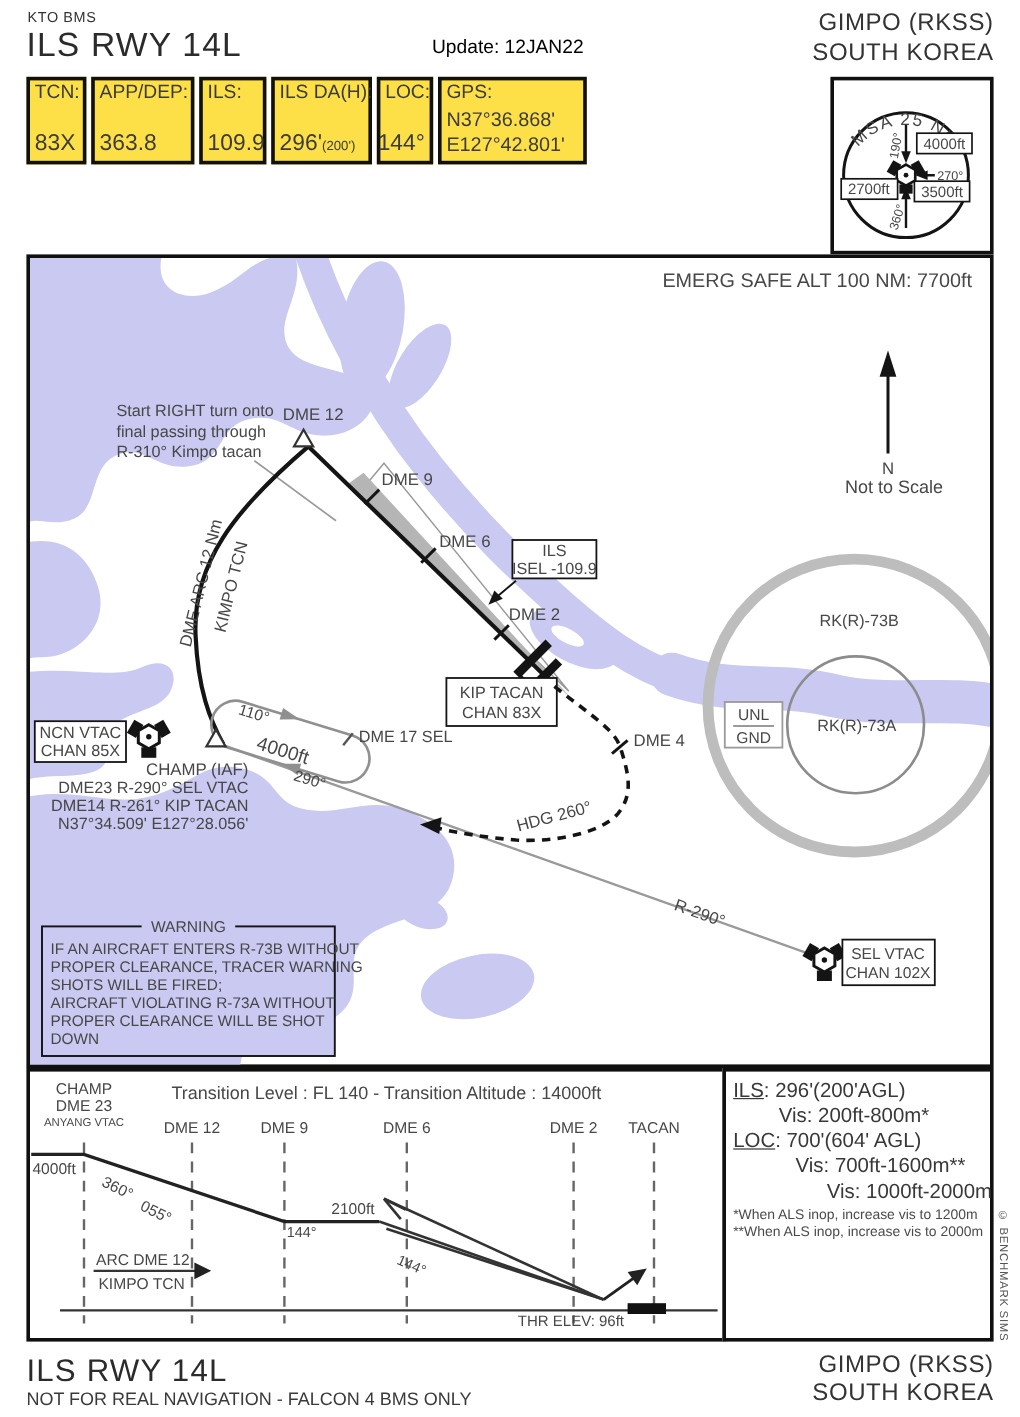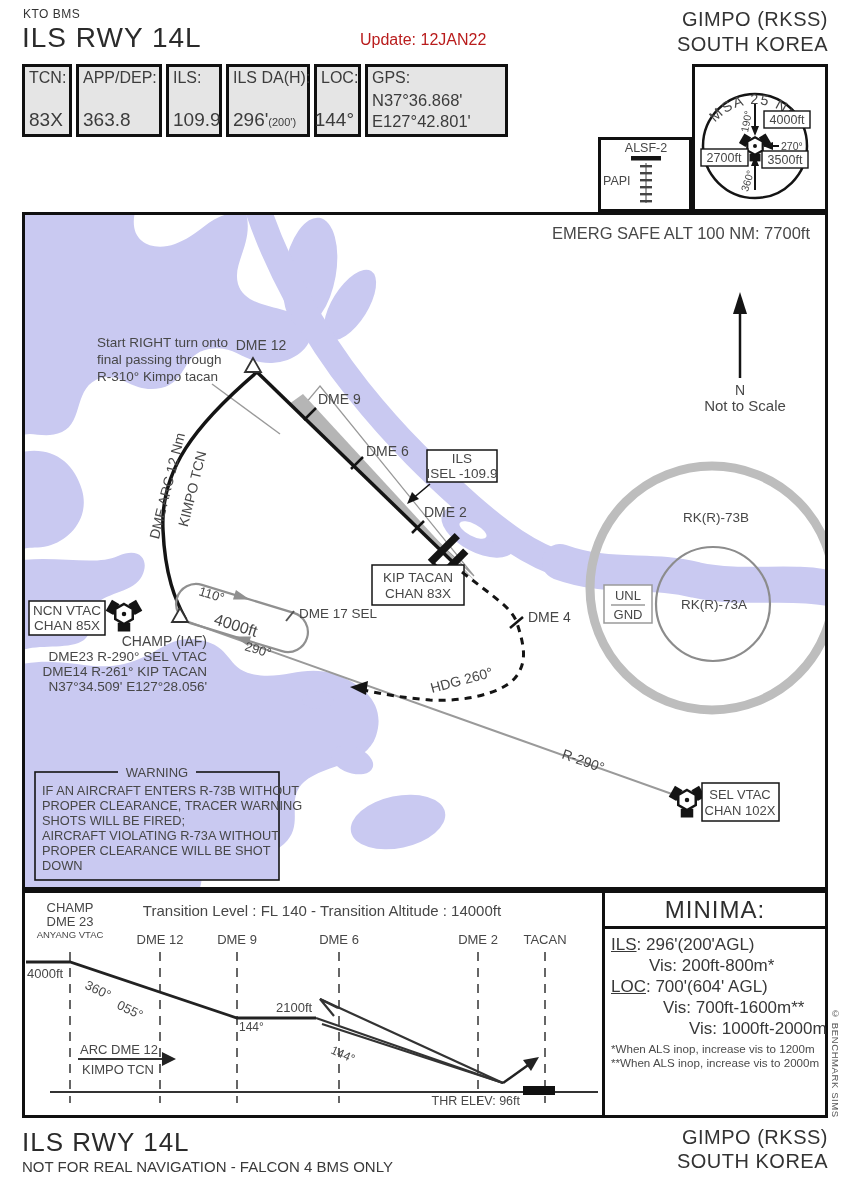--- a/index.html
+++ b/index.html
@@ -6,26 +6,26 @@
   .page{position:relative;width:850px;height:1181px;background:#fff;overflow:hidden;
         font-family:"Liberation Sans",sans-serif;color:#3f3f3f;}
   .abs{position:absolute;}
   svg{display:block;}
   svg text{font-family:"Liberation Sans",sans-serif;fill:#474747;}
   .frame{position:absolute;border:3px solid #101010;box-sizing:border-box;background:#fff;}
 
   
   .kto{left:23px;top:7px;font-size:12px;letter-spacing:.5px;color:#333;}
   .big-title{left:22px;top:22px;font-size:28px;letter-spacing:1px;color:#2b2b2b;}
-  .update{left:360px;top:31px;font-size:16px;color:#b91c1c;}
+  .update{left:360px;top:31px;font-size:16px;color:#000000;}
   .hdr-right{right:22px;text-align:right;font-size:20px;color:#333;letter-spacing:.5px;}
 
   
   .freq{position:absolute;left:22px;top:64px;height:73px;display:flex;gap:4px;}
-  .cell{position:relative;border:3px solid #101010;box-sizing:border-box;background:#e5e5e5;}
+  .cell{position:relative;border:3px solid #101010;box-sizing:border-box;background:#fde047;}
   .cell .lbl{position:absolute;left:4px;top:2px;font-size:16px;white-space:nowrap;color:#3c3c3c;}
   .cell .val{position:absolute;left:4px;bottom:3px;font-size:19px;white-space:nowrap;color:#3c3c3c;}
   .cell .sub{font-size:11px;}
   .gps-l1{position:absolute;left:4px;top:24px;font-size:16.5px;color:#3c3c3c;}
 
   
   .missed{left:22px;top:137px;width:576px;height:75px;}
   .missed .inner{padding:3px 8px;font-size:16.6px;line-height:23px;color:#333;}
 
   
@@ -69,21 +69,21 @@
       <div class="val">109.9</div>
     </div>
     <div class="cell" style="width:84px;">
       <div class="lbl">ILS DA(H):</div>
       <div class="val"><span>296'</span><span class="sub">(200')</span></div>
     </div>
     <div class="cell" style="width:47px;">
       <div class="lbl">LOC:</div>
       <div class="val" style="left:auto;right:4px;">144°</div>
     </div>
-    <div class="cell" style="width:143px;">
+    <div class="cell" style="width:124px;">
       <div class="lbl">GPS:</div>
       <div class="gps-l1">N37°36.868'</div>
       <div class="val" style="font-size:16.5px;">E127°42.801'</div>
     </div>
   </div>
 
   <div class="frame" style="left:692px;top:64px;width:136px;height:148px;">
     <svg width="130" height="142" viewBox="695 67 130 142" xmlns="http://www.w3.org/2000/svg" xmlns:xlink="http://www.w3.org/1999/xlink">
       <defs>
         <path id="msaArc" d="M 704,146 A 52,52 0 0 1 806,146" fill="none"></path>
@@ -118,36 +118,20 @@
         <text x="724" y="162" font-size="12.5" text-anchor="middle">2700ft</text>
       </g>
       <g>
         <rect x="762" y="151" width="46" height="17" fill="#fff" stroke="#141414" stroke-width="1.4"></rect>
         <text x="785" y="164" font-size="12.5" text-anchor="middle">3500ft</text>
       </g>
     </svg>
   </div>
 
 
-  <div class="frame" style="left:598px;top:137px;width:94px;height:75px;">
-    <svg width="88" height="69" viewBox="601 140 88 69" xmlns="http://www.w3.org/2000/svg">
-      <text x="646" y="152" font-size="12.5" text-anchor="middle">ALSF-2</text>
-      <rect x="631" y="156" width="30" height="4.5" fill="#141414"></rect>
-      <line x1="646" y1="163" x2="646" y2="203" stroke="#444" stroke-width="1"></line>
-      <g fill="#444">
-        <rect x="640" y="165" width="12" height="2.4"></rect>
-        <rect x="640" y="172" width="12" height="2.4"></rect>
-        <rect x="640" y="179" width="12" height="2.4"></rect>
-        <rect x="640" y="186" width="12" height="2.4"></rect>
-        <rect x="640" y="193" width="12" height="2.4"></rect>
-        <rect x="640" y="200" width="12" height="2.4"></rect>
-      </g>
-      <text x="603" y="185" font-size="12.5">PAPI</text>
-    </svg>
-  </div>
 
   <div class="frame" style="left:22px;top:212px;width:806px;height:678px;">
     <svg width="800" height="672" viewBox="25 215 800 672" xmlns="http://www.w3.org/2000/svg" xmlns:xlink="http://www.w3.org/1999/xlink">
 
       <g fill="#c9c9f1" stroke="none">
         <path d="M22,212 L135,212 C128,242 152,252 175,244 C205,233 208,212 246,212 C254,244 232,262 238,284 C246,310 286,304 305,320 C322,335 302,362 272,363 C243,364 236,344 209,349 C181,354 188,382 161,388 C133,394 122,372 101,378 C73,386 84,422 62,432 C44,440 31,430 22,436 Z"></path>
         <path d="M22,452 C52,446 74,462 82,490 C90,518 70,540 48,546 C36,549 28,546 22,550 Z"></path>
         <path d="M22,560 C60,556 96,566 118,556 C140,546 150,560 142,576 C134,592 108,592 96,604 C84,616 96,630 84,640 C70,650 40,644 22,650 Z"></path>
         <path d="M22,664 C64,656 92,672 124,664 C160,655 168,634 200,640 C232,646 226,668 252,674 C282,681 304,664 334,674 C366,685 386,706 376,736 C366,766 324,764 304,782 C284,800 306,824 284,844 C262,864 232,848 212,862 C198,872 204,886 198,890 L22,890 Z"></path>
         <ellipse cx="398" cy="822" rx="48" ry="26" transform="rotate(-12 398 822)"></ellipse>
@@ -324,21 +308,20 @@
       <polygon points="176,1059 162,1052 162,1066" fill="#222"></polygon>
       <text x="82" y="1074" font-size="13">KIMPO TCN</text>
 
       <line x1="50" y1="1092" x2="598" y2="1092" stroke="#333" stroke-width="2"></line>
       <rect x="523" y="1086" width="32" height="9" fill="#111"></rect>
       <text x="520" y="1105" font-size="12.5" text-anchor="end">THR ELEV: 96ft</text>
     </svg>
   </div>
 
   <div class="frame" style="left:602px;top:890px;width:226px;height:228px;">
-    <div class="minima-title">MINIMA:</div>
     <div class="m-body">
       <div class="m-line"><span class="m-cat">ILS</span><span>: 296'(200'AGL)</span></div>
       <div class="m-vis" style="margin-left:38px;">Vis: 200ft-800m*</div>
       <div class="m-line"><span class="m-cat">LOC</span><span>: 700'(604' AGL)</span></div>
       <div class="m-vis" style="margin-left:52px;">Vis: 700ft-1600m**</div>
       <div class="m-vis" style="margin-left:78px;">Vis: 1000ft-2000m</div>
       <div class="m-notes">*When ALS inop, increase vis to 1200m</div>
       <div class="m-notes" style="margin-top:0;">**When ALS inop, increase vis to 2000m</div>
     </div>
   </div>

